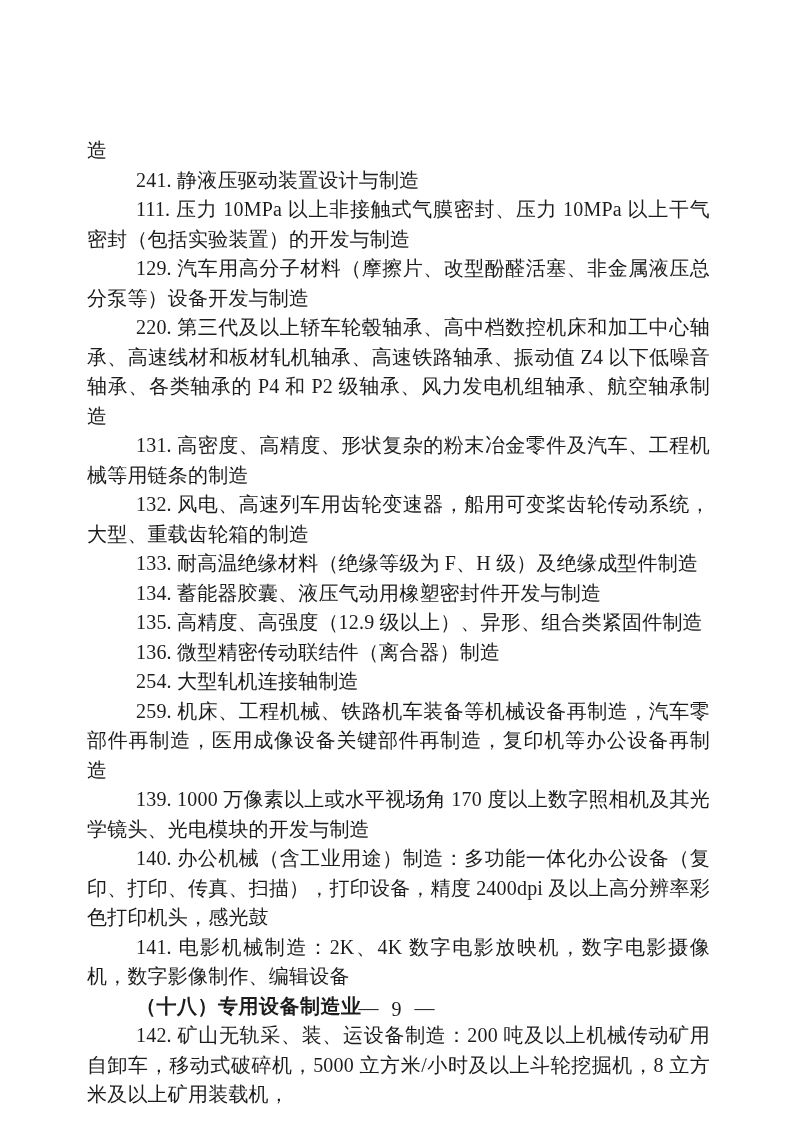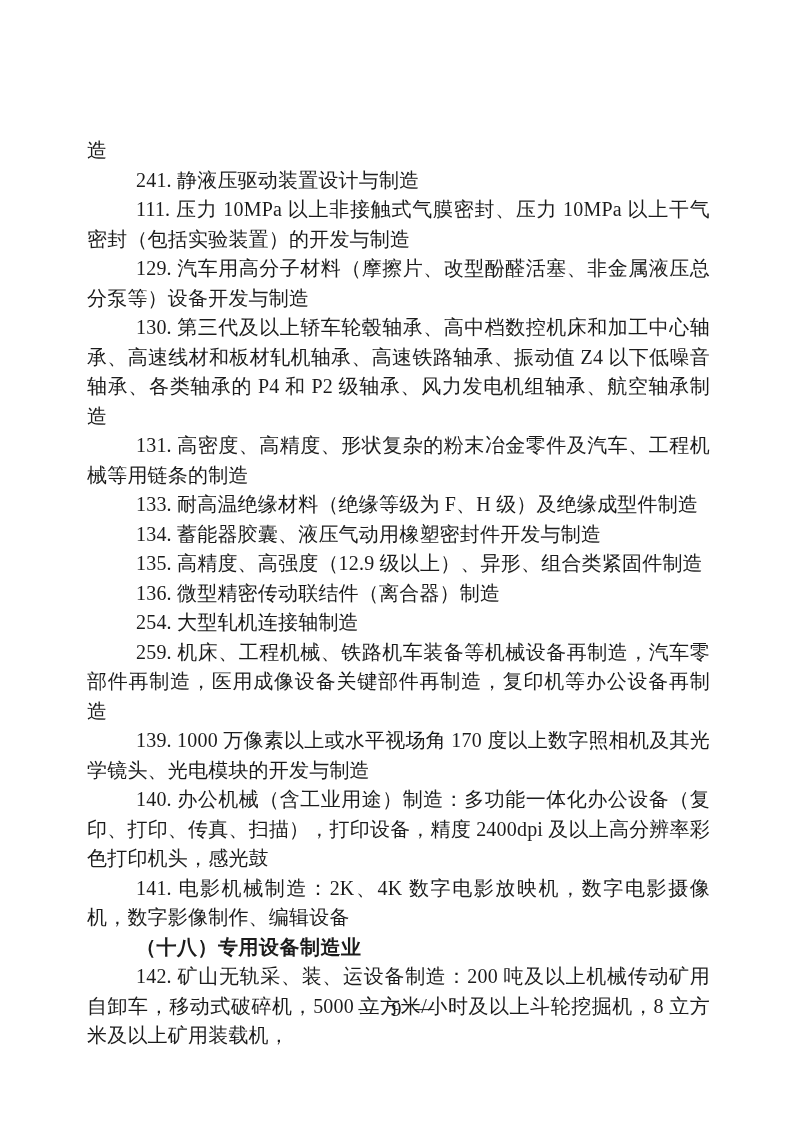--- a/index.html
+++ b/index.html
@@ -57,22 +57,23 @@
 </style>
 </head>
 <body>
 
 <div class="page">
   <div class="doc-body">
       <p class="para continuation">造</p>
       <p class="para item">241. 静液压驱动装置设计与制造</p>
       <p class="para item">111. 压力 10MPa 以上非接触式气膜密封、压力 10MPa 以上干气密封（包括实验装置）的开发与制造</p>
       <p class="para item">129. 汽车用高分子材料（摩擦片、改型酚醛活塞、非金属液压总分泵等）设备开发与制造</p>
-      <p class="para item">130. 第三代及以上轿车轮毂轴承、高中档数控机床和加工中心轴承、高速线材和板材轧机轴承、高速铁路轴承、振动值 Z4 以下低噪音轴承、各类轴承的 P4 和 P2 级轴承、风力发电机组轴承、航空轴承制造</p>
+      <p class="para item">220. 第三代及以上轿车轮毂轴承、高中档数控机床和加工中心轴承、高速线材和板材轧机轴承、高速铁路轴承、振动值 Z4 以下低噪音轴承、各类轴承的 P4 和 P2 级轴承、风力发电机组轴承、航空轴承制造</p>
       <p class="para item">131. 高密度、高精度、形状复杂的粉末冶金零件及汽车、工程机械等用链条的制造</p>
+      <p class="para item">132. 风电、高速列车用齿轮变速器，船用可变桨齿轮传动系统，大型、重载齿轮箱的制造</p>
       <p class="para item">133. 耐高温绝缘材料（绝缘等级为 F、H 级）及绝缘成型件制造</p>
       <p class="para item">134. 蓄能器胶囊、液压气动用橡塑密封件开发与制造</p>
       <p class="para item">135. 高精度、高强度（12.9 级以上）、异形、组合类紧固件制造</p>
       <p class="para item">136. 微型精密传动联结件（离合器）制造</p>
       <p class="para item">254. 大型轧机连接轴制造</p>
       <p class="para item">259. 机床、工程机械、铁路机车装备等机械设备再制造，汽车零部件再制造，医用成像设备关键部件再制造，复印机等办公设备再制造</p>
       <p class="para item">139. 1000 万像素以上或水平视场角 170 度以上数字照相机及其光学镜头、光电模块的开发与制造</p>
       <p class="para item">140. 办公机械（含工业用途）制造：多功能一体化办公设备（复印、打印、传真、扫描），打印设备，精度 2400dpi 及以上高分辨率彩色打印机头，感光鼓</p>
       <p class="para item">141. 电影机械制造：2K、4K 数字电影放映机，数字电影摄像机，数字影像制作、编辑设备</p>
       <p class="para heading">（十八）专用设备制造业</p>

